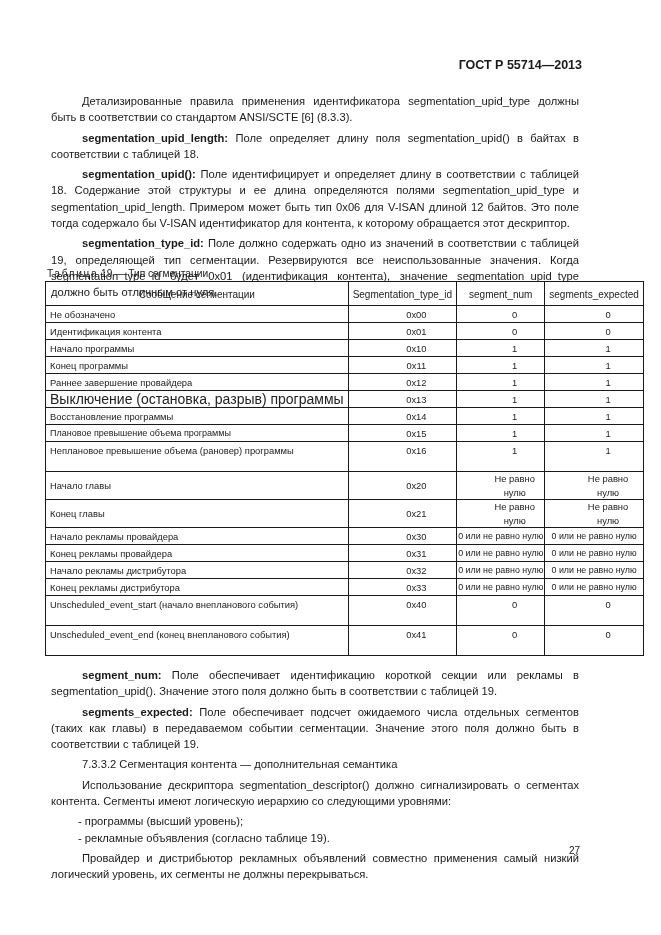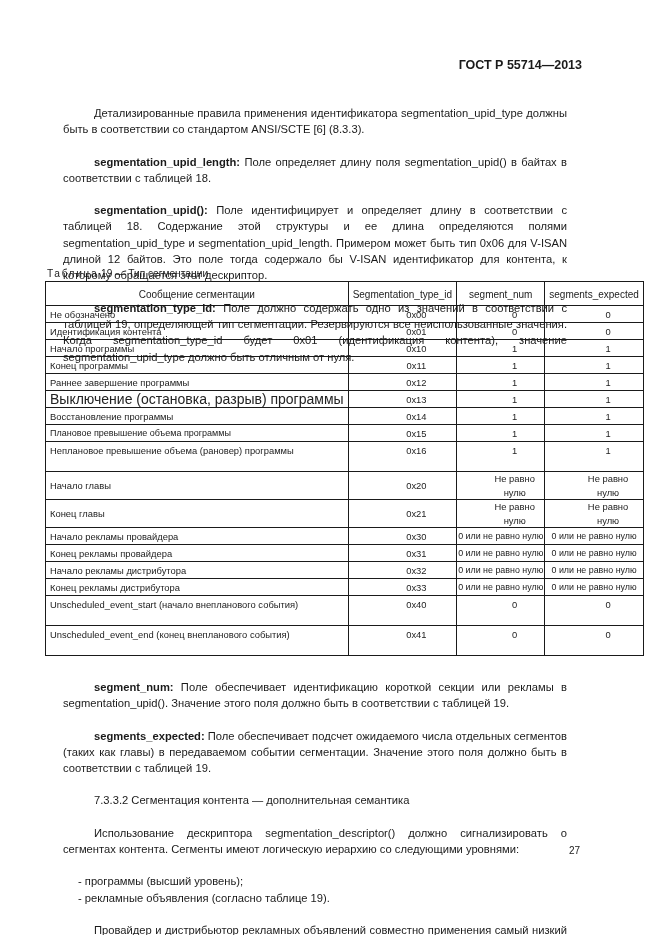--- a/index.html
+++ b/index.html
@@ -2,21 +2,21 @@
 <html><head>
 <meta charset="utf-8">
 <style>
   html, body { margin: 0; padding: 0; background: #ffffff; }
   body { width: 661px; height: 935px; position: relative; overflow: hidden;
          font-family: "Liberation Sans", sans-serif; color: #1a1a1a; }
   .page-header { position: absolute; top: 58px; right: 79px; font-weight: bold;
                  font-size: 12.5px; letter-spacing: 0; }
   .body-text { position: absolute; left: 47px; width: 536px; font-size: 11.2px;
                line-height: 16.3px; text-align: justify; }
-  .p { margin: 16px; text-indent: 31px; }
+  .p { margin: 4px; text-indent: 31px; }
   .p .term { font-weight: bold; }
   .block1 { top: 89px; }
   .caption { position: absolute; top: 268px; left: 47px; font-size: 10.2px; }
   .caption .spaced { letter-spacing: 1.6px; }
   table.seg { position: absolute; top: 281px; left: 45px; width: 538px;
               border-collapse: collapse; font-size: 9.4px; color: #222; }
   table.seg td, table.seg th { border: 1px solid #1a1a1a; padding: 2px 4px 0 4px;
               vertical-align: top; line-height: 13.5px; }
   table.seg th { font-weight: normal; font-size: 10px; text-align: center;
                  vertical-align: middle; height: 21px; }
@@ -77,21 +77,21 @@
         <td class="c">1</td>
         <td class="c">1</td>
       </tr>
     <tr class="r1">
         <td class="l">Конец программы</td>
         <td class="c">0x11</td>
         <td class="c">1</td>
         <td class="c">1</td>
       </tr>
     <tr class="r1">
-        <td class="l">Раннее завершение программы</td>
+        <td class="l">Раннее завершение провайдера</td>
         <td class="c">0x12</td>
         <td class="c">1</td>
         <td class="c">1</td>
       </tr>
     <tr class="r1">
         <td class="l" style="font-size:14px;white-space:nowrap">Выключение (остановка, разрыв) программы</td>
         <td class="c">0x13</td>
         <td class="c">1</td>
         <td class="c">1</td>
       </tr>

